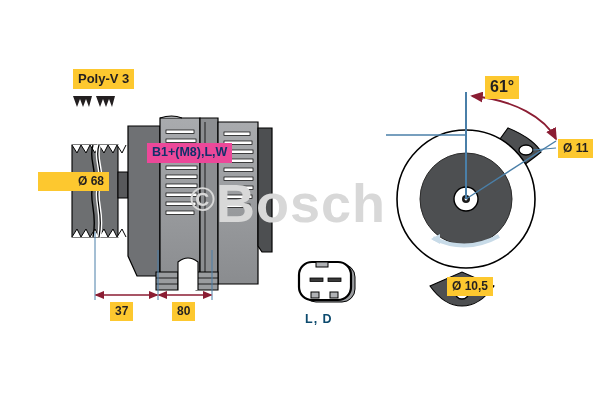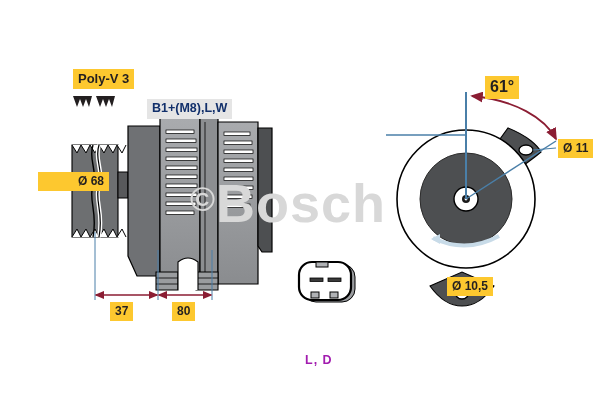--- a/index.html
+++ b/index.html
@@ -30,28 +30,28 @@
     line-height: 1;
     white-space: nowrap;
     padding: 3px 5px 4px 5px;
     box-sizing: border-box;
   }
   .chip.yellow {
     background: #fdc82f;
     color: #231f20;
   }
   .chip.blue {
-    background: #e5e5e5;
+    background: #ec4899;
     color: #12306b;
+    margin-top: 44px;
   }
   .chip.plain {
     background: transparent;
-    color: #a21caf;
+    color: #0c4a6e;
     padding: 0;
-    margin-top: 41px;
   }
   #lbl-polyv  { left: 73px;  top: 69px;  font-size: 13px; }
   #lbl-b1     { left: 147px; top: 99px;  font-size: 12.5px; }
   #lbl-d68    { left: 38px;  top: 172px; font-size: 12px; padding-left: 40px; }
   #lbl-56     { left: 110px; top: 302px; font-size: 12px; }
   #lbl-80     { left: 172px; top: 302px; font-size: 12px; }
   #lbl-61     { left: 485px; top: 76px;  font-size: 16px; }
   #lbl-d11    { left: 558px; top: 139px; font-size: 12px; }
   #lbl-d105   { left: 447px; top: 277px; font-size: 12px; }
   #lbl-ld     { left: 305px; top: 313px; font-size: 12.5px; letter-spacing: 1px; }

